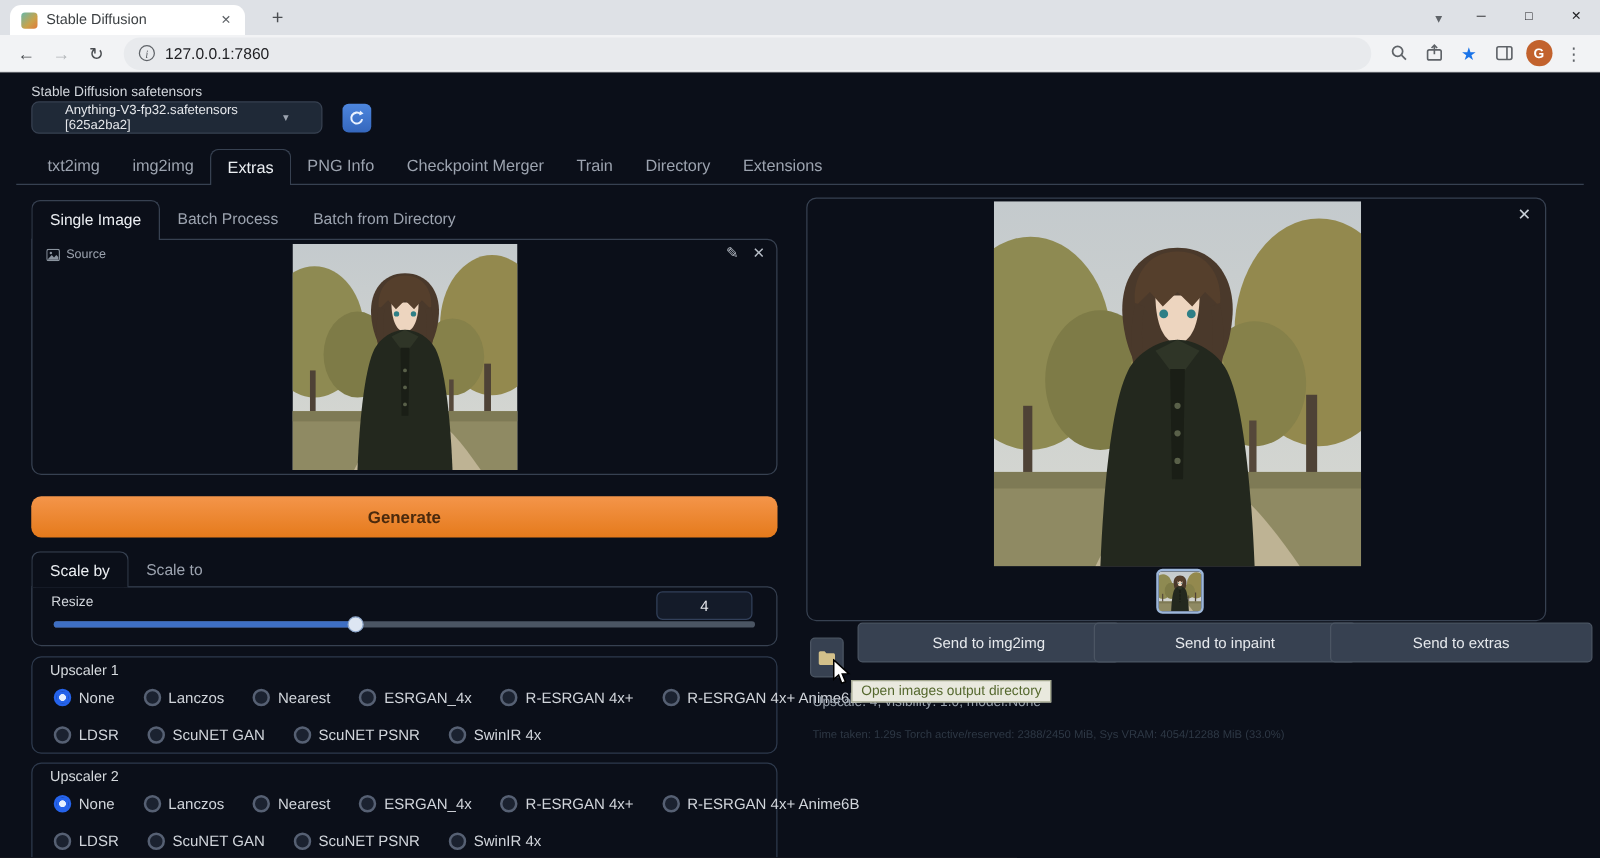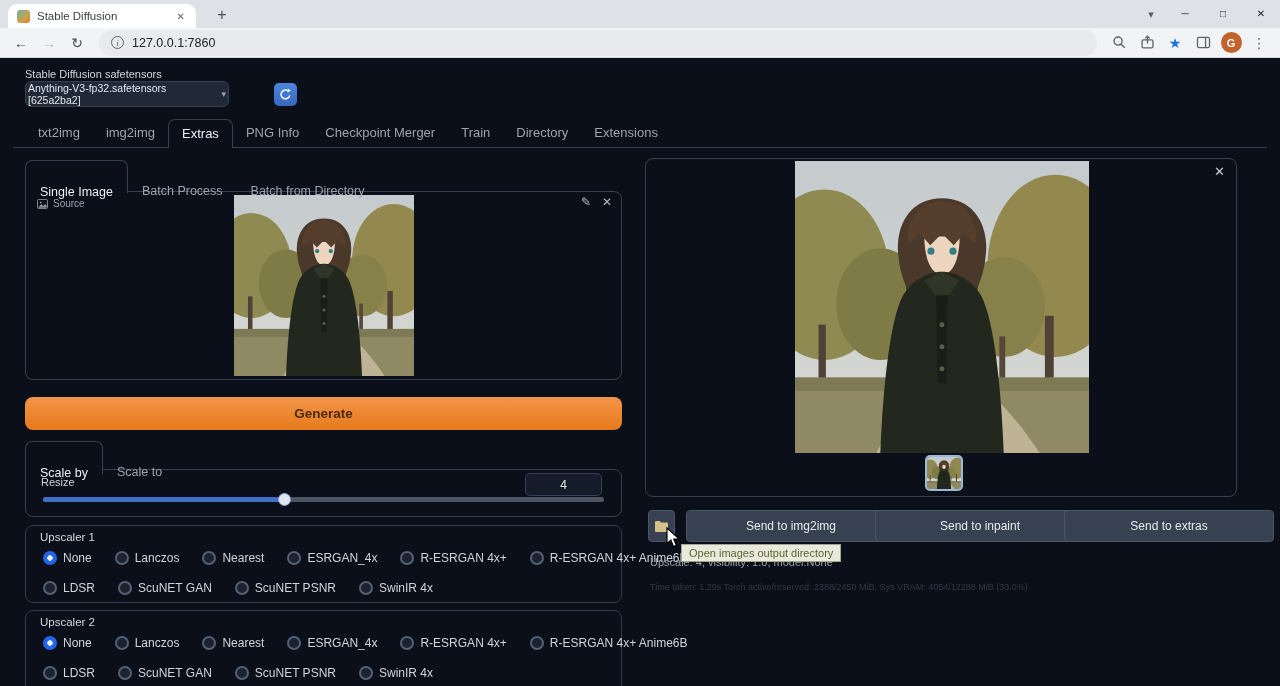--- a/index.html
+++ b/index.html
@@ -38,36 +38,36 @@
   .star-icon { color:#1a73e8; font-size:14px; }
   .avatar { width:21px; height:21px; border-radius:50%; background:#c2622d; color:#fff;
             font-size:11px; font-weight:bold; display:flex; align-items:center; justify-content:center; }
   .kebab { color:#5f6368; font-size:14px; }
 
   
   .page { position:absolute; top:58px; left:0; width:1280px; height:628px; background:#0b0f19;
           overflow:hidden; color:#d1d5db; }
 
   .ckpt-label { position:absolute; left:25px; top:10px; font-size:11px; color:#d1d5db; }
-  .ckpt-select { position:absolute; left:25px; top:23px; width:204px; height:26px;
+  .ckpt-select { position:absolute; left:25px; top:23px; width:233px; height:26px;
                  background:#1f2937; border:1px solid #374151; border-radius:6px;
-                 display:flex; align-items:center; padding:0 2px; font-size:10.5px; color:#e5e7eb; }
+                 display:flex; align-items:center; padding:0 26px; font-size:10.5px; color:#e5e7eb; }
   .ckpt-caret { margin-left:auto; color:#9ca3af; font-size:9px; }
   .ckpt-refresh { position:absolute; left:274px; top:25px; width:23px; height:23px; border-radius:5px;
                   background:linear-gradient(180deg,#4d86de,#3567bd); display:flex; align-items:center; justify-content:center; }
 
   .main-tabs { position:absolute; left:13px; right:13px; top:61px; height:29px;
                border-bottom:1px solid #374151; display:flex; padding-left:12px; }
   .main-tab { padding:0 13px; font-size:13px; color:#9ca3af; line-height:28px; white-space:nowrap; }
   .main-tab.active { color:#eceff3; background:#0b0f19; border:1px solid #374151; border-bottom:none;
                      border-radius:7px 7px 0 0; margin-bottom:-1px; line-height:27px; }
 
   
   .subtabs { position:absolute; left:25px; top:102px; height:32px; display:flex; z-index:2; }
-  .subtab { padding:16px 14px; line-height:30px; font-size:12.5px; color:#9ca3af; white-space:nowrap; }
+  .subtab { padding:0 14px; line-height:30px; font-size:12.5px; color:#9ca3af; white-space:nowrap; }
   .subtab.active { color:#eceff3; background:#0b0f19; border:1px solid #374151; border-bottom:none;
                    border-radius:7px 7px 0 0; }
 
   .source-box { position:absolute; left:25px; top:133px; width:597px; height:189px;
                 border:1px solid #374151; border-radius:0 8px 8px 8px;
                 display:flex; align-items:center; justify-content:center; }
   .source-header { position:absolute; top:6px; left:11px; display:flex; align-items:center; gap:5px;
                    font-size:10px; color:#9ca3af; }
   .source-tools { position:absolute; top:3px; right:9px; display:flex; gap:11px; color:#b7bdc6; font-size:12px; }
   .source-img { width:180px; height:181px; display:block; }
@@ -105,21 +105,21 @@
                  border:1px solid #374151; border-radius:8px; }
   .gallery-close { position:absolute; top:5px; right:11px; color:#c7ced6; font-size:13px; }
   .result-img { position:absolute; left:149px; top:2px; width:294px; height:292px; display:block; }
   .thumb { position:absolute; left:279px; top:296px; width:38px; height:36px;
            border:2px solid #9db7da; border-radius:5px; overflow:hidden; background:#1b2230; }
   .thumb svg { width:34px; height:32px; display:block; }
 
   .folder-btn { position:absolute; left:648px; top:452px; width:27px; height:32px;
                 background:#374151; border:1px solid #4b5563; border-radius:4px;
                 display:flex; align-items:center; justify-content:center; }
-  .send-btn { position:absolute; top:452px; width:210px; height:32px;
+  .send-btn { position:absolute; top:440px; width:210px; height:32px;
               background:#374151; border:1px solid #4b5563; border-radius:4px;
               color:#e6e9ed; font-size:12px; display:flex; align-items:center; justify-content:center; }
   #send-img2img { left:686px; } #send-inpaint { left:875px; } #send-extras { left:1064px; }
 
   .tooltip { position:absolute; left:681px; top:486px; z-index:6; padding:2px 7px;
              background:#e9e9de; border:1px solid #a3a78f; color:#55682e; font-size:11px; white-space:nowrap; }
   .result-info { position:absolute; left:650px; top:498px; font-size:11px; color:#98a1ab; }
   .perf-info { position:absolute; left:650px; top:524px; width:588px; font-size:9px; color:#2e3845;
                white-space:nowrap; overflow:hidden; }
 

